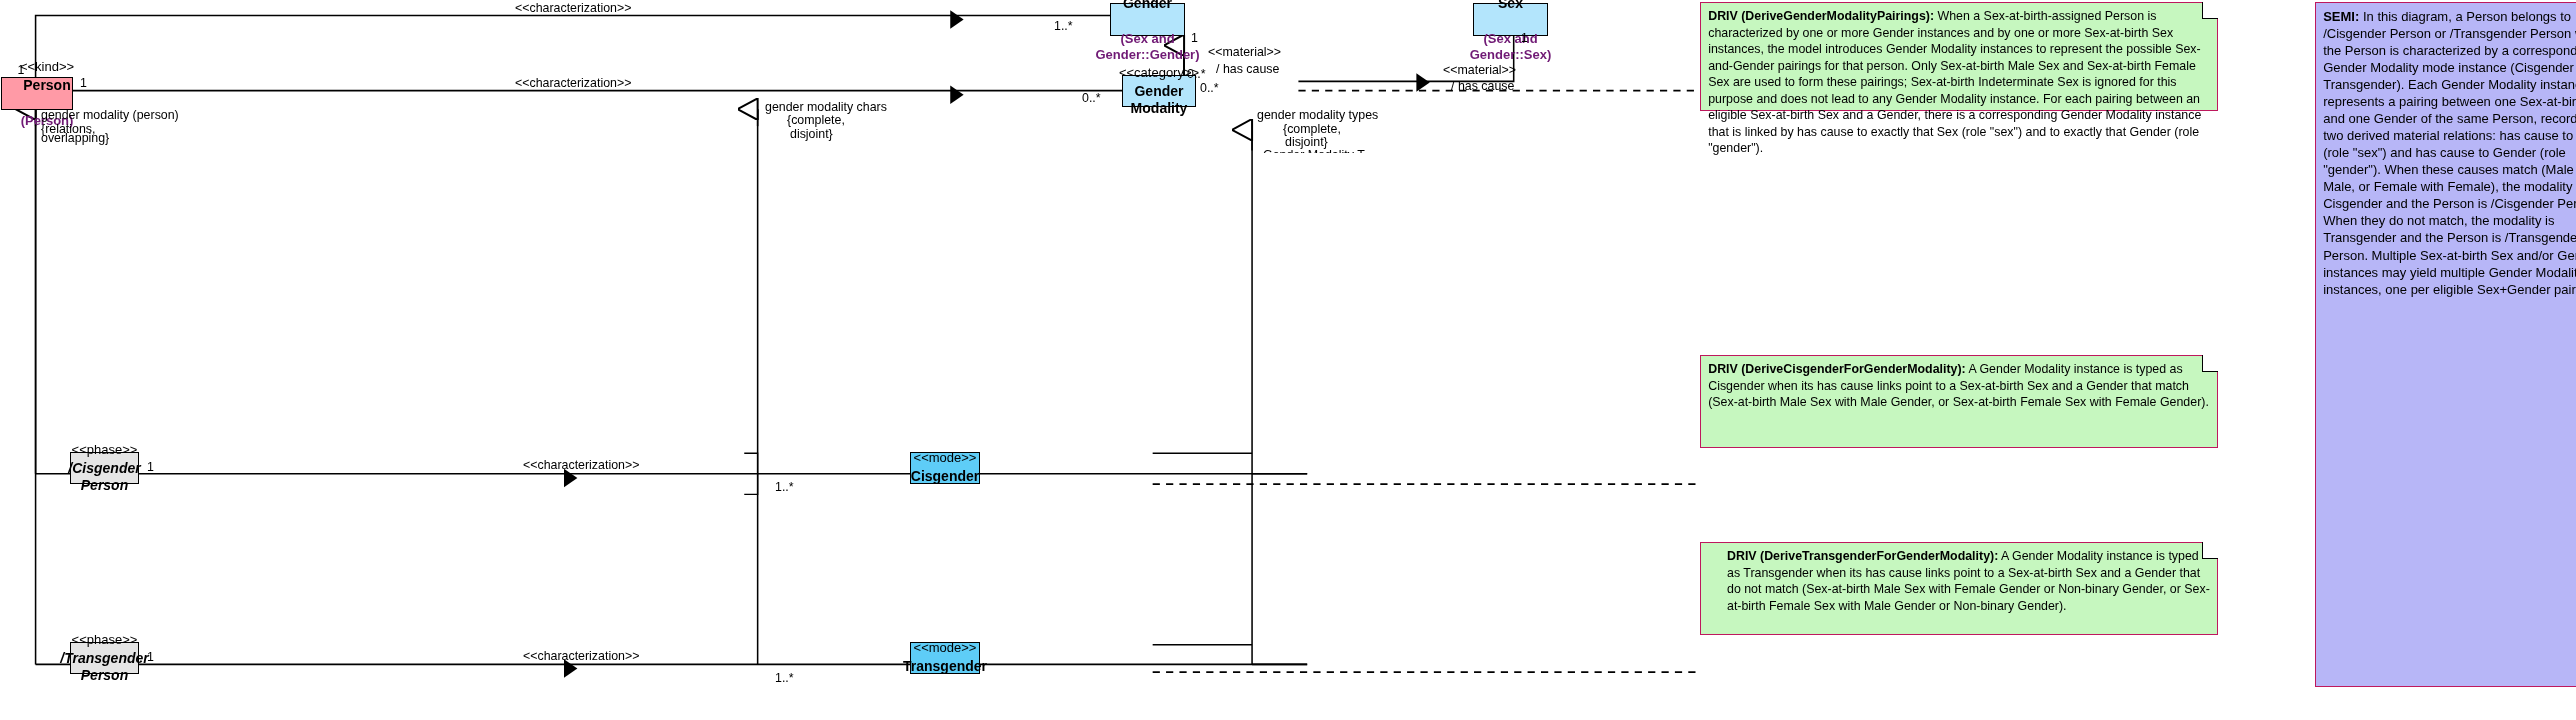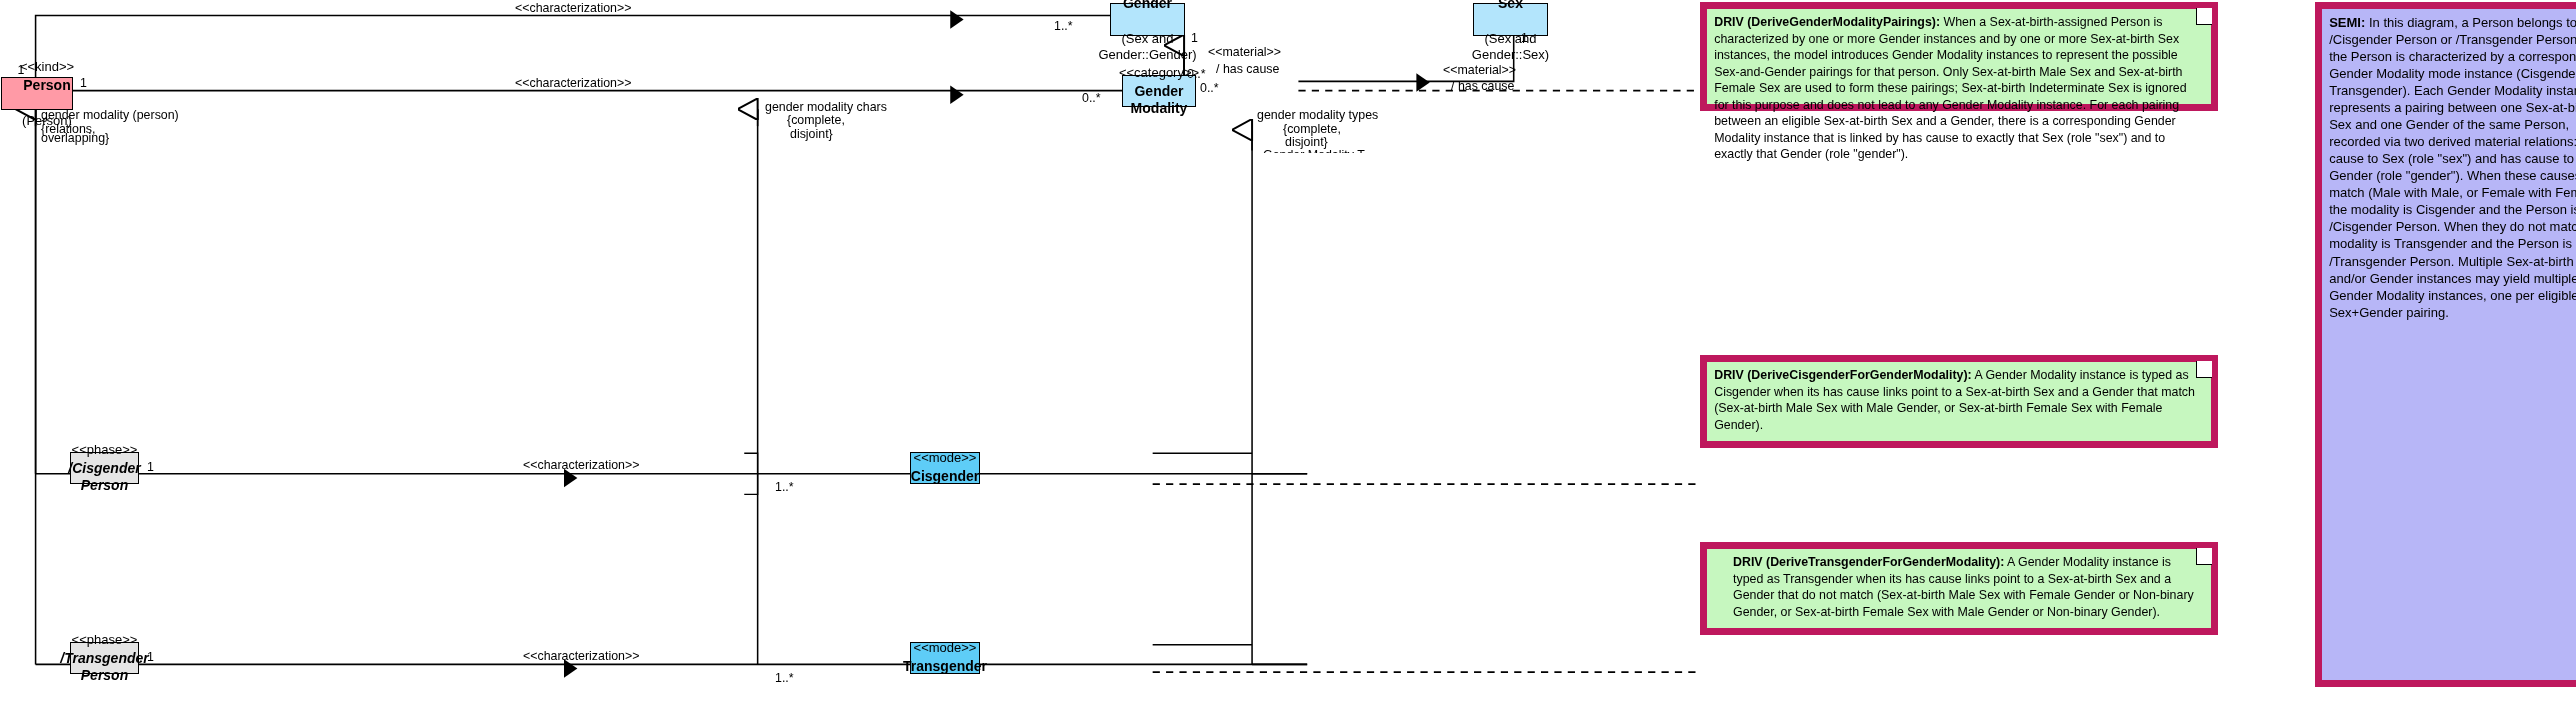--- a/index.html
+++ b/index.html
@@ -15,39 +15,39 @@
   
   .cls{
     position:absolute;box-sizing:border-box;
     border:1.5px solid #000;
     display:flex;flex-direction:column;align-items:center;justify-content:center;
     text-align:center;line-height:1.22;z-index:5;
   }
   .cls .stereo{font-size:13px;font-weight:400;color:#000;}
   .cls .nm{font-size:14px;font-weight:bold;color:#000;margin-top:2.1px;}
   .cls .nm.ital{font-style:italic;}
-  .cls .qual{font-size:13px;font-weight:400;color:#000000;margin-top:19px;}
+  .cls .qual{font-size:13px;font-weight:700;color:#701a75;margin-top:19px;}
 
   .kind  {background:#ff9aa6;}
   .phase {background:#e5e5e5;text-align:center;}
   .categ {background:#b3e5fc;}
   .mode  {background:#5ecdf7;}
 
   
   .lbl{
     position:absolute;font-size:12.4px;color:#000;
     white-space:nowrap;line-height:1.30;z-index:6;
   }
   .lbl.ctr{text-align:center;}
   .mult{position:absolute;font-size:12.4px;color:#000;z-index:6;}
 
   
   .note{
     position:absolute;box-sizing:border-box;
-    border:7px solid #be185d;
+    border:1px solid #be185d;
     font-size:12.4px;line-height:1.33;color:#000;
     padding:5.2px 7.2px 5.2px 7.2px;z-index:4;
     text-align:left;
   }
   .note.green{background:#c6f7bf;}
   .note.purple{background:#b7b6f7;font-size:13px;line-height:1.31;}
   .note b{font-weight:bold;}
   .note .fold{
     position:absolute;right:-1px;top:-1px;width:15.5px;height:15.5px;
     background:#ffffff;border-left:1px solid #000;border-bottom:1px solid #000;

